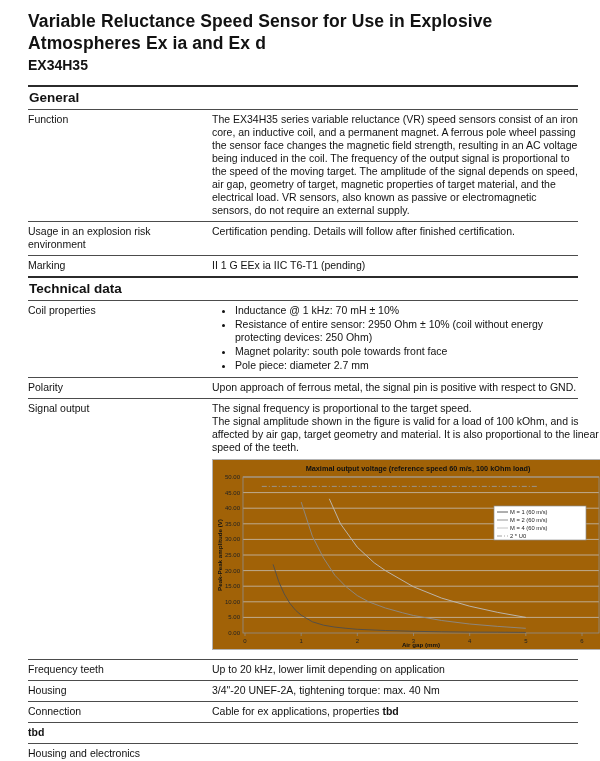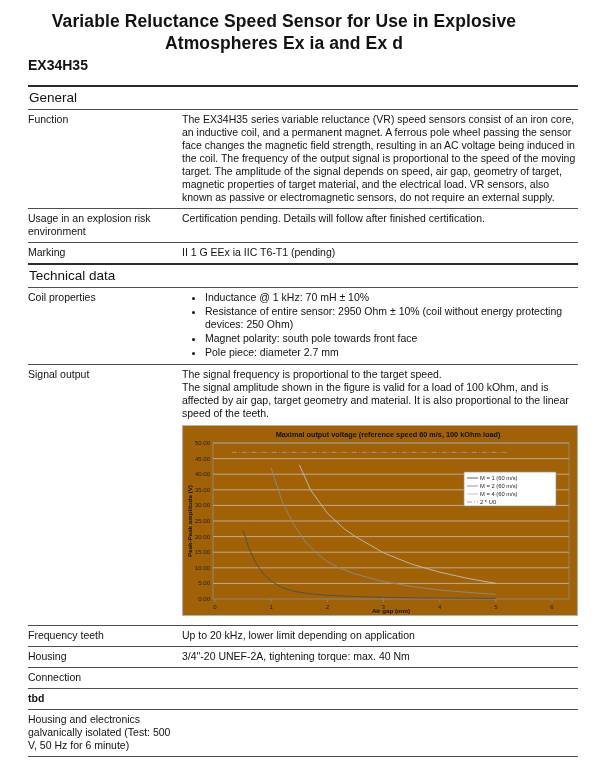--- a/index.html
+++ b/index.html
@@ -6,35 +6,35 @@
   body {
     width:600px; height:761px;
     font-family:"Liberation Sans", sans-serif;
     color:#121212;
     -webkit-font-smoothing:antialiased;
   }
   .page { padding:6px 22px 0 28px; }
 
   .doc-title {
     font-size:17.5px; line-height:22px; font-weight:bold;
-    margin:4px 0 1px; max-width:512px; letter-spacing:.1px;text-align:center;
+    margin:4px 0 1px; max-width:512px; letter-spacing:.1px;
   }
   .doc-model { font-size:14px; font-weight:bold; margin:3px 0 12px; }
 
   .section-heading {
     border-top:2px solid #2b2b2b;
-    font-size:13.5px; font-weight:normal;
+    font-size:13.5px; font-weight:bold;
     padding:3px 0 4px 1px;
   }
 
   .row {
     display:grid; grid-template-columns:154px 1fr;
     border-top:1.5px solid #4c4c4c;
     padding:3px 0 4px;
-    font-size:10.5px; line-height:13px;
+    font-size:10.5px; line-height:13px;gap:30px;
   }
   .row.last { border-bottom:1.5px solid #4c4c4c; }
   .row .label { padding-right:8px; }
   .preline { white-space:pre-line; }
 
   ul.bullets { margin:0; padding-left:23px; }
   ul.bullets li { margin:0 0 1px; }
 
   .chart-frame {
     width:394px; height:189px;
@@ -77,20 +77,24 @@
     <div class="value">
       <ul class="bullets">
         <li>Inductance @ 1 kHz: 70 mH ± 10%</li>
         <li>Resistance of entire sensor: 2950 Ohm ± 10% (coil without energy protecting devices: 250 Ohm)</li>
         <li>Magnet polarity: south pole towards front face</li>
         <li>Pole piece: diameter 2.7 mm</li>
       </ul>
     </div>
   </div>
 
+  <div class="row">
+    <div class="label">Polarity</div>
+    <div class="value">Upon approach of ferrous metal, the signal pin is positive with respect to GND.</div>
+  </div>
 
   <div class="row">
     <div class="label">Signal output</div>
     <div class="value">
       <div class="preline">The signal frequency is proportional to the target speed.
 The signal amplitude shown in the figure is valid for a load of 100 kOhm, and is affected by air gap, target geometry and material. It is also proportional to the linear speed of the teeth.</div>
       <div class="chart-frame">
         <svg id="chart-svg" width="394" height="189" viewBox="0 0 394 189">
             <line x1="30" y1="157.4" x2="386" y2="157.4" stroke="#cbcbcb" stroke-width="0.7"></line>
             <line x1="30" y1="141.8" x2="386" y2="141.8" stroke="#cbcbcb" stroke-width="0.7"></line>
@@ -154,20 +158,21 @@
     <div class="value">Up to 20 kHz, lower limit depending on application</div>
   </div>
 
   <div class="row">
     <div class="label">Housing</div>
     <div class="value">3/4"-20 UNEF-2A, tightening torque: max. 40 Nm</div>
   </div>
 
   <div class="row">
     <div class="label">Connection</div>
+    <div class="value"><span>Cable for ex applications, properties </span><b class="bold-val">tbd</b></div>
   </div>
 
   <div class="row">
     <div class="value"><b class="bold-val">tbd</b></div>
   </div>
 
   <div class="row">
     <div class="value">Housing and electronics galvanically isolated (Test: 500 V, 50 Hz for 6 minute)</div>
   </div>
 

